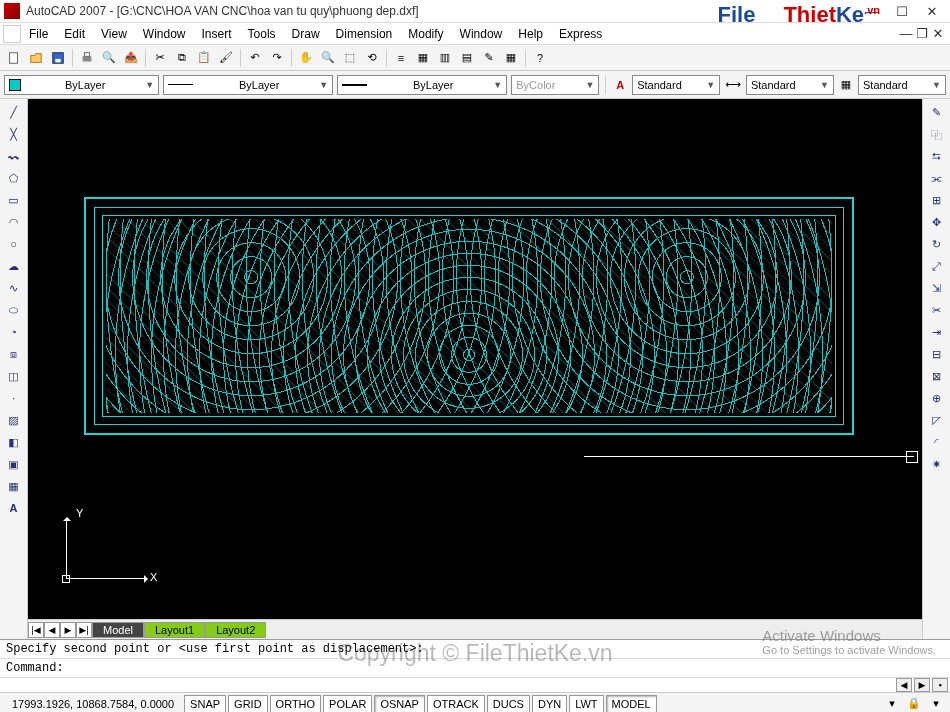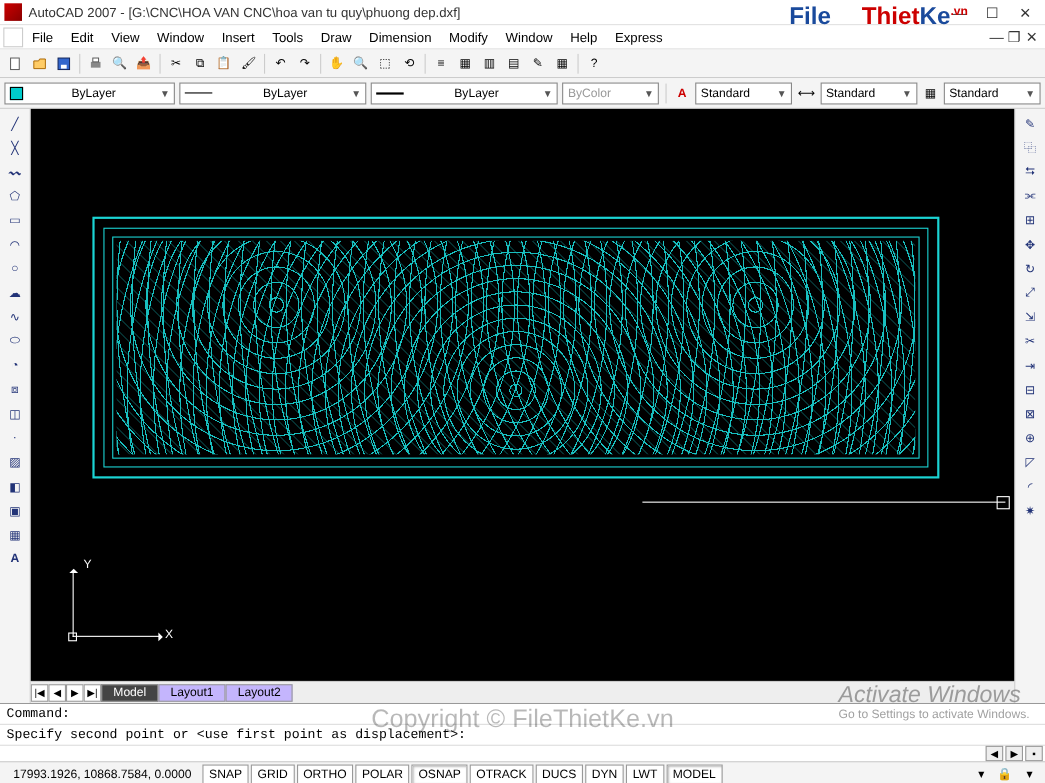--- a/index.html
+++ b/index.html
@@ -57,42 +57,42 @@
 .ucs .origin { position:absolute; left:6px; bottom:8px; width:8px; height:8px; border:1px solid #fff; }
 .ucs .ylbl { position:absolute; left:20px; bottom:72px; }
 .ucs .xlbl { position:absolute; left:94px; bottom:8px; }
 .gridline { position:absolute; right:8px; bottom:162px; width:330px; height:1px; background:#fff; }
 .cursor-cross { position:absolute; right:4px; bottom:156px; width:12px; height:12px; border:1px solid #fff; }
 
 
 .model-tabs { height:20px; background:#eee; display:flex; align-items:center; border-top:1px solid #ccc; }
 .nav-btns { display:flex; }
 .nav-btn { width:16px; height:16px; border:1px solid #999; background:#fff; font-size:9px; display:flex; align-items:center; justify-content:center; cursor:pointer; }
-.mtab { padding:1px 10px; font-size:11px; border:1px solid #999; background:#c4b5fd; cursor:pointer; }
+.mtab { padding:1px 10px; font-size:11px; border:1px solid #999; background:#84cc16; cursor:pointer; }
 .mtab.active { background:#444; color:#fff; }
 
 
 .cmdline-wrap { border-top:1px solid #999; background:#fff; }
 .cmdline { font-family:"Courier New",monospace; font-size:12px; padding:2px 6px; border-bottom:1px solid #ddd; color:#000; }
 .cmd-scroll { display:flex; justify-content:flex-end; padding:0 2px; }
 .scroll-btn { width:16px; height:14px; border:1px solid #999; background:#eee; font-size:9px; display:flex; align-items:center; justify-content:center; cursor:pointer; margin-left:2px; }
 
 
 .statusbar { height:22px; background:#f4f4f4; border-top:1px solid #ccc; display:flex; align-items:center; font-size:11px; padding:0 4px; gap:2px; }
 .coords { padding:0 8px; }
 .stat-toggle { padding:2px 5px; border:1px solid #999; background:#fff; cursor:pointer; }
 .stat-toggle.inset { box-shadow: inset 1px 1px 2px rgba(0,0,0,.3); }
 
 
 .watermark-logo { position:absolute; top:2px; right:70px; font-weight:bold; font-size:22px; color:#1a4a9c; pointer-events:none; }
 .watermark-logo .red { color:#c00;padding-left:28px; }
 .watermark-logo .vn { font-size:11px; color:#c00; vertical-align:super; }
 .wm-center { position:absolute; left:50%; top:640px; transform:translateX(-50%); color:rgba(0,0,0,.28); font-size:23px; pointer-events:none; }
 .wm-activate { position:absolute; right:14px; bottom:56px; text-align:left; color:rgba(120,120,120,.7); pointer-events:none; }
-.wm-activate .t1 { font-size:21px;font-style:italic; }
+.wm-activate .t1 { font-size:15px; }
 .wm-activate .t2 { font-size:11px; }
 
 
 svg { width:14px; height:14px; }
 </style>
 </head>
 <body>
 
 <div class="titlebar">
   <div class="app-icon"></div>
@@ -283,22 +283,22 @@
     <div class="vtb">⊟</div>
     <div class="vtb">⊠</div>
     <div class="vtb">⊕</div>
     <div class="vtb">◸</div>
     <div class="vtb">◜</div>
     <div class="vtb">✷</div>
   </div>
 </div>
 
 <div class="cmdline-wrap">
+  <div class="cmdline">Specify second point or &lt;use first point as displacement&gt;:</div>
   <div class="cmdline">Command:</div>
-  <div class="cmdline">Specify second point or &lt;use first point as displacement&gt;:</div>
   <div class="cmd-scroll">
     <div class="scroll-btn">◀</div>
     <div class="scroll-btn">▶</div>
     <div class="scroll-btn">▪</div>
   </div>
 </div>
 
 <div class="statusbar">
   <div class="coords">17993.1926, 10868.7584, 0.0000</div>
   <div id="status-toggles" style="display:flex;gap:2px">

